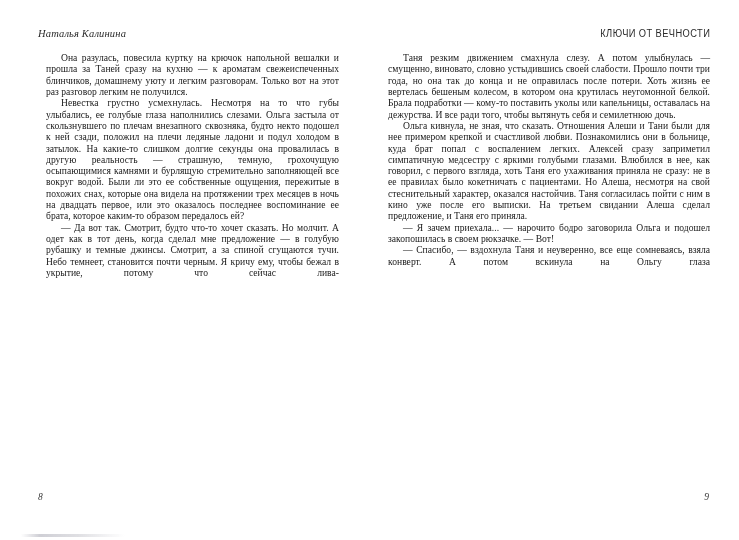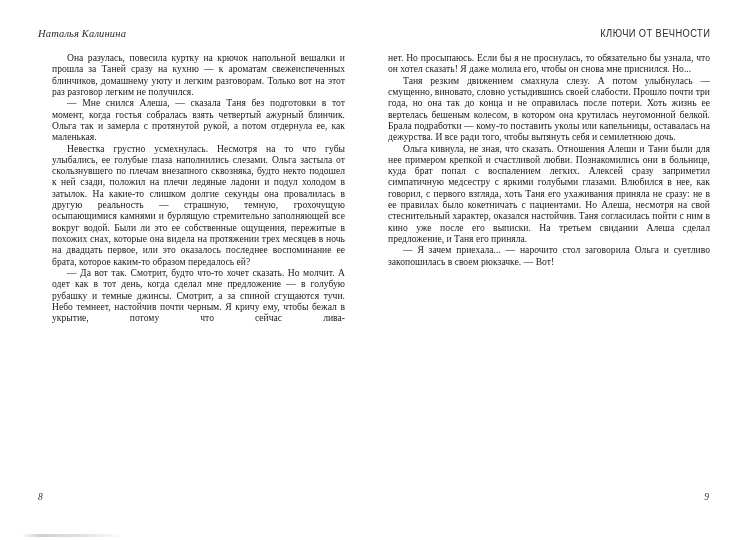--- a/index.html
+++ b/index.html
@@ -50,21 +50,21 @@
     transform-origin: right center;
   }
 
   
   .column {
     position: absolute;
     top: 52px;
     width: 293px;
     height: 420px;
   }
-  .column.left  { left: 52px; }
+  .column.left  { left: 46px; }
   .column.right { left: 388px; width: 322px; }
 
   .column p {
     margin: 0;
     font-size: 9.6px;
     line-height: 11.32px;
     text-align: justify;
     text-align-last: left;
     text-justify: inter-word;
     hyphens: manual;
@@ -105,30 +105,29 @@
 </head>
 <body>
 
 <div class="page-spread">
 
   <div class="running-head left">Наталья Калинина</div>
   <div class="running-head right">КЛЮЧИ ОТ ВЕЧНОСТИ</div>
 
   <div class="column left">
     <p class="indent">Она разулась, повесила куртку на крючок напольной вешалки и прошла за Таней сразу на кухню — к ароматам свежеиспеченных блинчиков, домашнему уюту и легким разговорам. Только вот на этот раз разговор легким не получился.</p>
-    <p class="indent">— Мне снился Алеша, — сказала Таня без подготовки в тот момент, когда гостья собралась взять четвертый ажурный блинчик. Ольга так и замерла с протянутой рукой, а потом отдернула ее, как маленькая.</p>
     <p class="indent">Невестка грустно усмехнулась. Несмотря на то что губы улыбались, ее голубые глаза наполнились слезами. Ольга застыла от скользнувшего по плечам внезапного сквозняка, будто некто подошел к ней сзади, положил на плечи ледяные ладони и подул холодом в затылок. На какие-то слишком долгие секунды она провалилась в другую реальность — страшную, темную, грохочущую осыпающимися камнями и бурлящую стремительно заполняющей все вокруг водой. Были ли это ее собственные ощущения, пережитые в похожих снах, которые она видела на протяжении трех месяцев в ночь на двадцать первое, или это оказалось последнее воспоминание ее брата, которое каким-то образом передалось ей?</p>
-    <p class="indent last-full">— Да вот так. Смотрит, будто что-то хочет сказать. Но молчит. А одет как в тот день, когда сделал мне предложение — в голубую рубашку и темные джинсы. Смотрит, а за спиной сгущаются тучи. Небо темнеет, настойчив почти черным. Я кричу ему, чтобы бежал в укрытие, потому что сейчас лива-</p>
+    <p class="indent last-full">— Да вот так. Смотрит, будто что-то хочет сказать. Но молчит. А одет как в тот день, когда сделал мне предложение — в голубую рубашку и темные джинсы. Смотрит, а за спиной сгущаются тучи. Небо темнеет, становится почти черным. Я кричу ему, чтобы бежал в укрытие, потому что сейчас лива-</p>
   </div>
 
   <div class="column right">
-    <p class="cont">нет. Но просыпаюсь. Если бы я не проснулась, то обязательно бы узнала, что он хотел сказать! Я даже молила его, чтобы он снова мне приснился. Но...</p>
     <p class="indent">Таня резким движением смахнула слезу. А потом улыбнулась — смущенно, виновато, словно устыдившись своей слабости. Прошло почти три года, но она так до конца и не оправилась после потери. Хоть жизнь ее вертелась бешеным колесом, в котором она крутилась неугомонной белкой. Брала подработки — кому-то поставить уколы или капельницы, оставалась на дежурства. И все ради того, чтобы вытянуть себя и семилетнюю дочь.</p>
     <p class="indent">Ольга кивнула, не зная, что сказать. Отношения Алеши и Тани были для нее примером крепкой и счастливой любви. Познакомились они в больнице, куда брат попал с воспалением легких. Алексей сразу заприметил симпатичную медсестру с яркими голубыми глазами. Влюбился в нее, как говорил, с первого взгляда, хоть Таня его ухаживания приняла не сразу: не в ее правилах было кокетничать с пациентами. Но Алеша, несмотря на свой стеснительный характер, оказался настойчив. Таня согласилась пойти с ним в кино уже после его выписки. На третьем свидании Алеша сделал предложение, и Таня его приняла.</p>
-    <p class="indent">— Я зачем приехала... — нарочито стол заговорила Ольга и суетливо закопошилась в своем рюкзачке. — Вот!</p>
+    <p class="indent">— Я зачем приехала... — нарочито бодро заговорила Ольга и подошел закопошилась в своем рюкзачке. — Вот!</p>
+    <p class="indent last-full">— Спасибо, — вздохнула Таня и неуверенно, все еще сомневаясь, взяла конверт. А потом вскинула на Ольгу глаза</p>
   </div>
 
   <div class="folio left">8</div>
   <div class="folio right">9</div>
 
   <div class="scan-smudge"></div>
 
 </div>
 
 </body></html>

